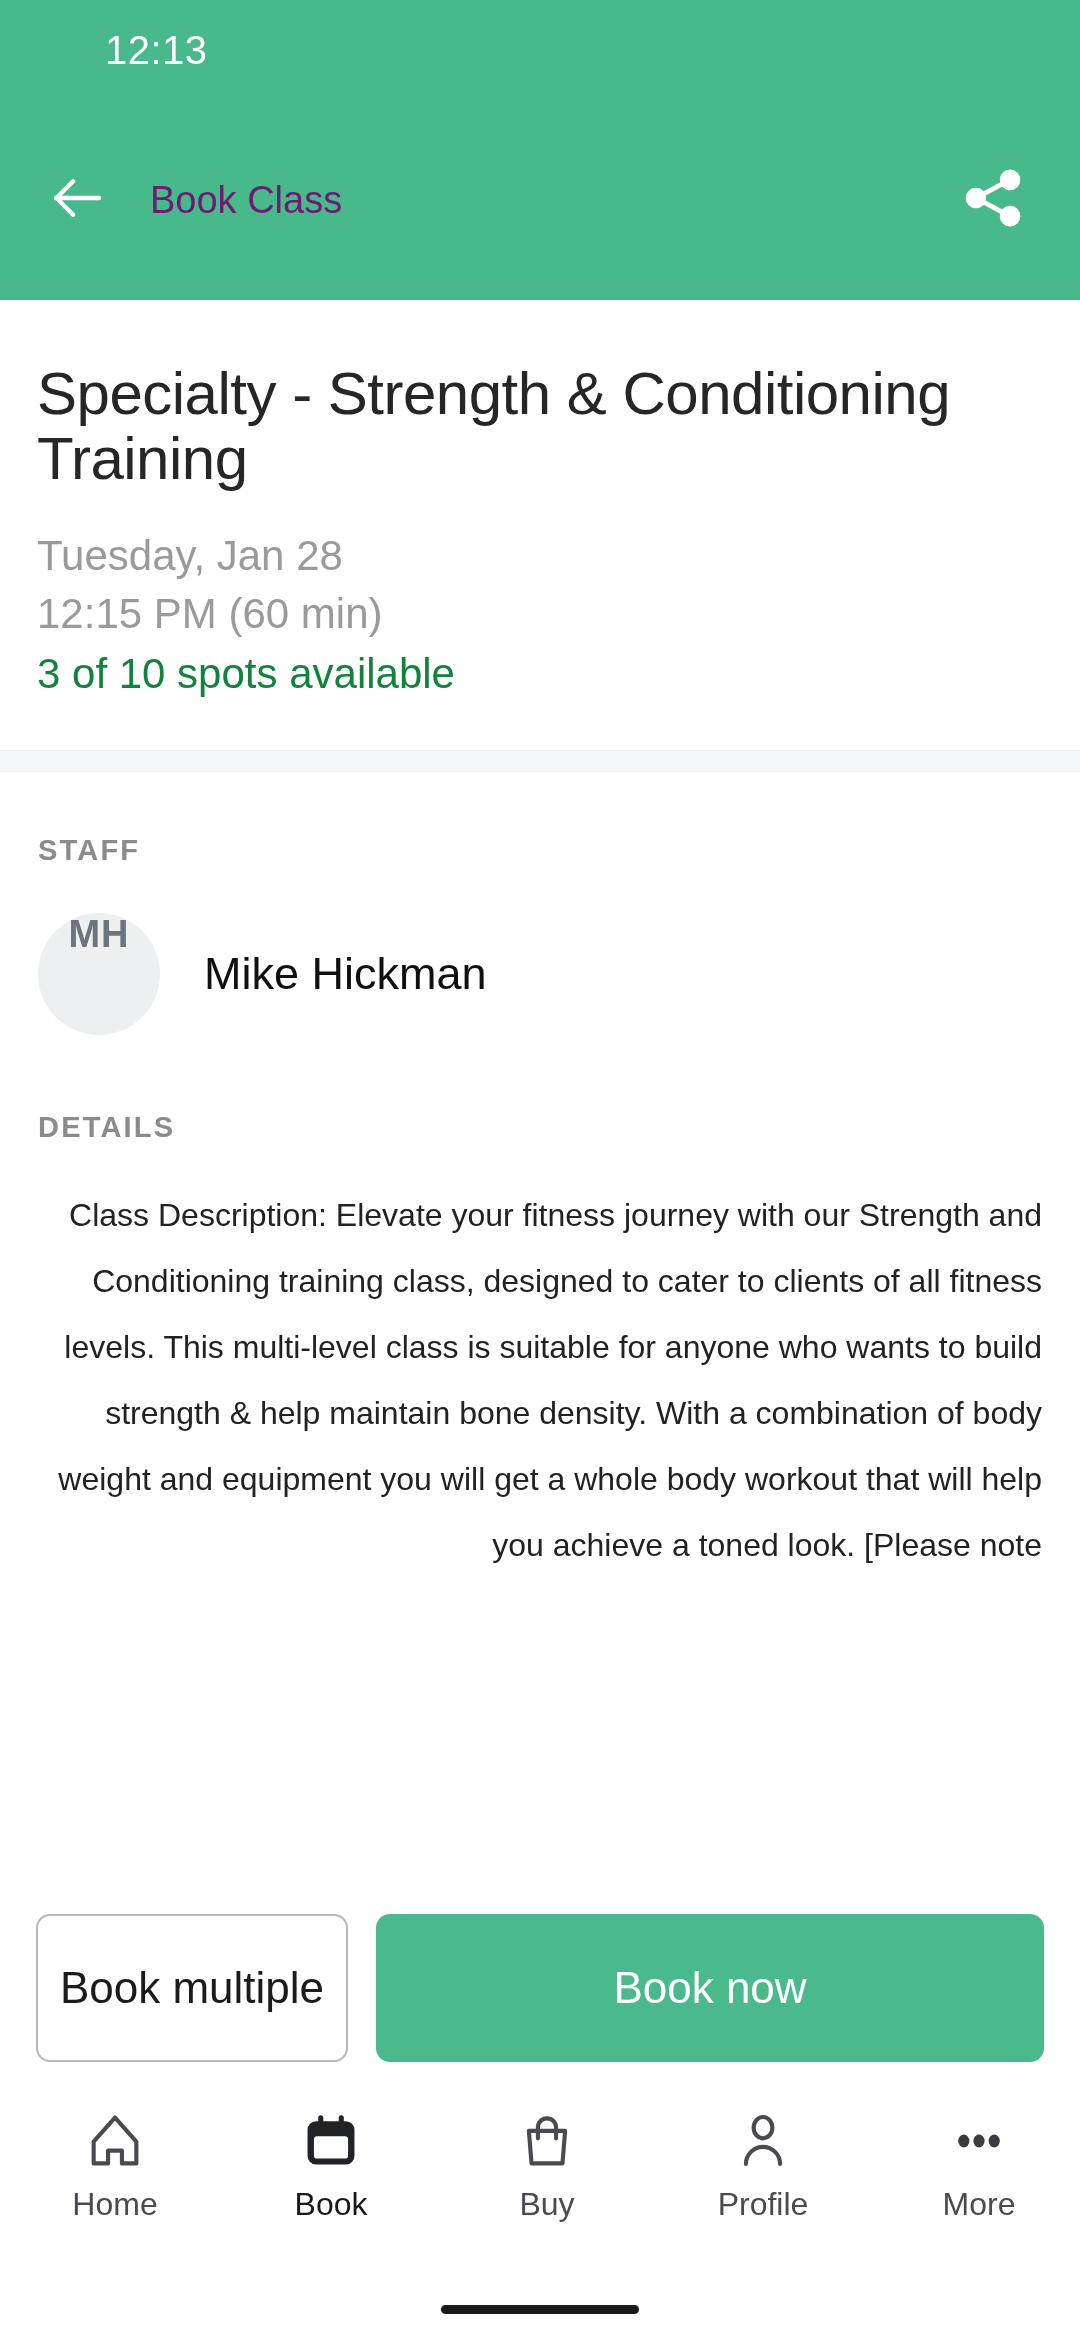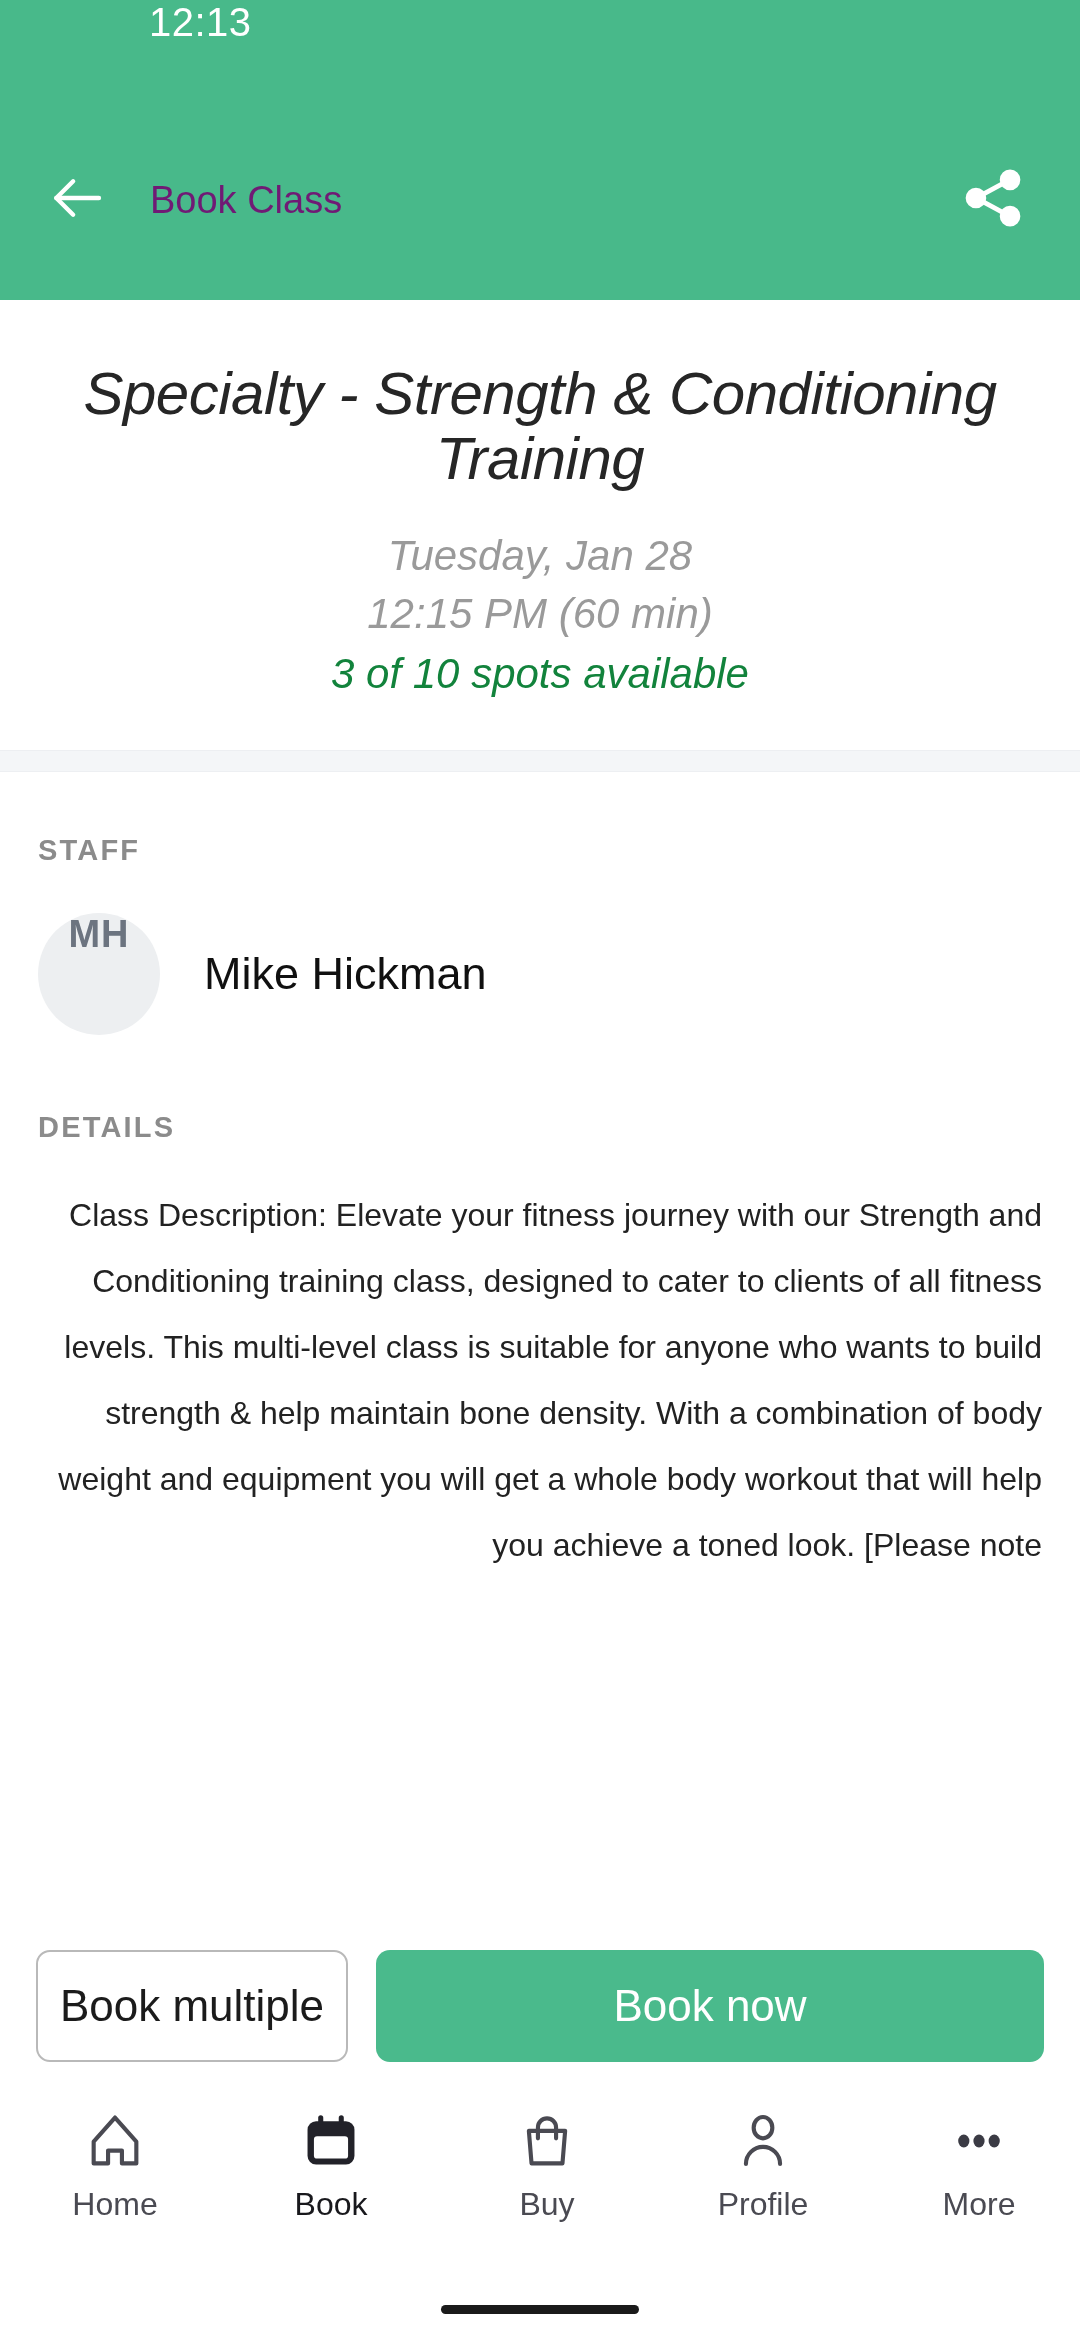--- a/index.html
+++ b/index.html
@@ -13,23 +13,22 @@
     position:relative;
     width:1080px; height:2340px;
     background:#ffffff;
     display:flex; flex-direction:column;
   }
 
   
   .statusbar {
     height:100px;
     background:#48B98A;
-    display:flex; 
-    flex:0 0 auto;
-    padding-left:44px;
+    display:flex; align-items:center;
+    flex:0 0 auto;
   }
   .status-clock {
     color:#ffffff;
     font-size:40px;
     font-weight:400;
     margin-left:105px;
     letter-spacing:0.5px;
   }
 
   
@@ -57,24 +56,23 @@
   .share-btn {
     width:78px; height:78px;
     display:flex; align-items:center; justify-content:center;
     flex:0 0 auto;
     cursor:pointer;
   }
 
   
   .class-head {
     background:#ffffff;
-    padding:62px 72px 52px 72px;
-    text-align:center;
-    flex:0 0 auto;
-    font-style:italic;
+    padding:62px 72px 52px 37px;
+    text-align:left;
+    flex:0 0 auto;
   }
   .class-title {
     font-size:60px;
     line-height:1.08;
     color:#262626;
     font-weight:400;
     letter-spacing:-0.5px;
   }
   .class-date {
     margin-top:40px;
@@ -154,21 +152,21 @@
 
   
   .actions {
     flex:0 0 auto;
     background:#ffffff;
     display:flex;
     gap:28px;
     padding:18px 36px 26px 36px;
   }
   .btn {
-    height:112px;
+    height:148px;
     border-radius:14px;
     display:flex; align-items:center; justify-content:center;
     font-size:44px;
     cursor:pointer;
   }
   .btn-outline {
     flex:0 0 312px;
     background:#ffffff;
     border:2px solid #B9B9B9;
     color:#1B1B1B;

